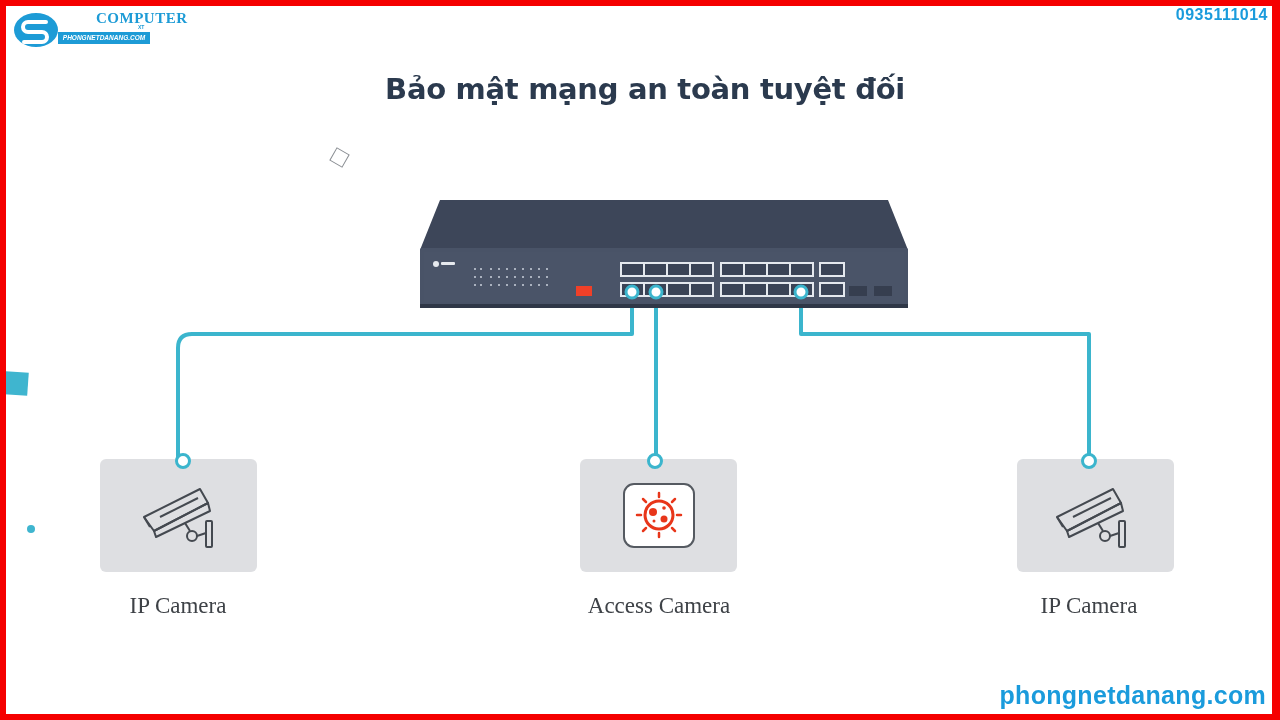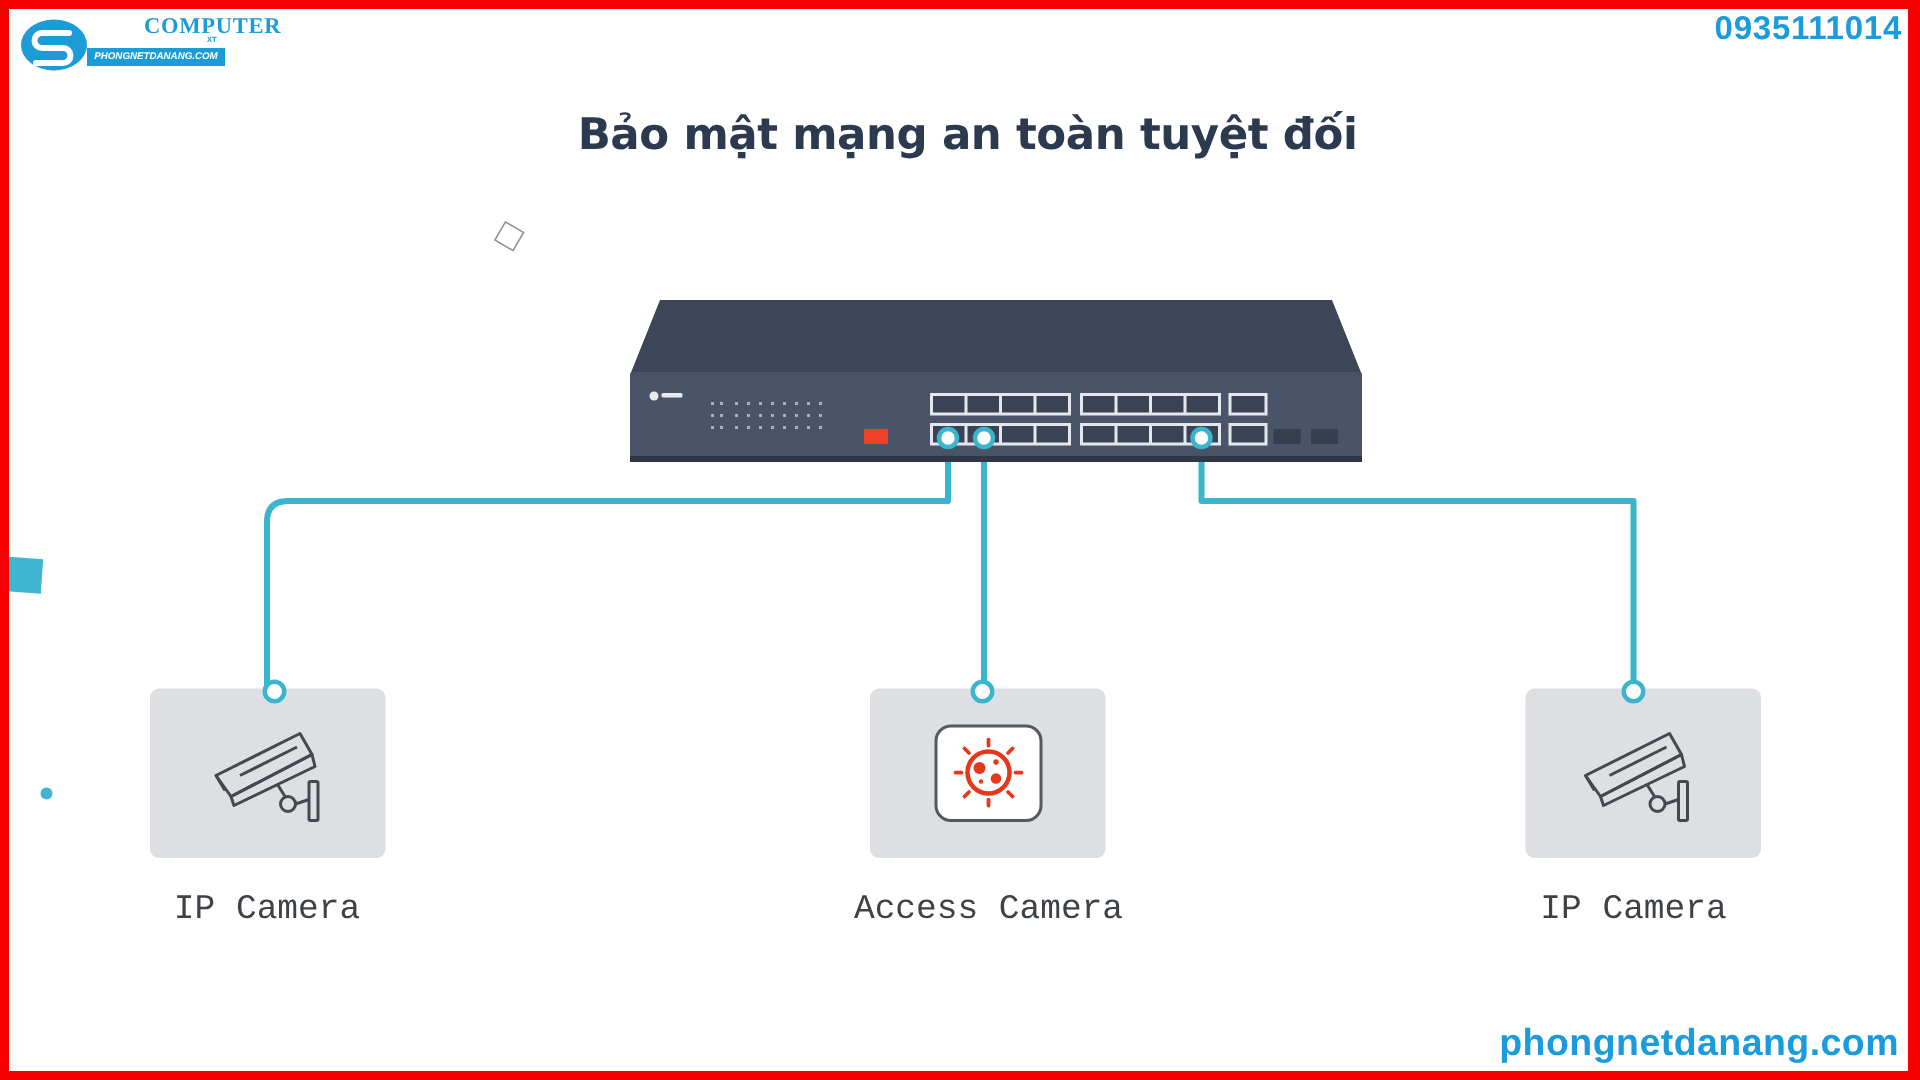--- a/index.html
+++ b/index.html
@@ -3,30 +3,30 @@
 <meta charset="utf-8">
 <style>
   * { box-sizing: border-box; margin: 0; padding: 0; }
   html, body { width: 1280px; height: 720px; overflow: hidden; background: #ffffff; }
   body { position: relative; font-family: "Liberation Sans", sans-serif; }
   .frame { position: absolute; left: 0; top: 0; width: 1280px; height: 720px; border: 6px solid #f50000; border-right-width: 8px; border-bottom-width: 6px; pointer-events: none; z-index: 50; }
   .logo { position: absolute; left: 12px; top: 8px; width: 140px; height: 44px; }
   .logo-text { position: absolute; left: 52px; top: 2px; font-family: Liberation Serif, serif; font-weight: bold; font-size: 15px; color: #1d9bd6; letter-spacing: 0.5px; margin-left: 32px; }
   .logo-sub { position: absolute; left: 46px; top: 24px; width: 92px; height: 12px; background: #1d9bd6; color: #ffffff; font-size: 6.5px; font-style: italic; font-weight: bold; line-height: 12px; text-align: center; }
   .logo-xt { position: absolute; left: 126px; top: 16px; font-size: 5px; color: #1d9bd6; font-weight: bold; }
-  .phone { position: absolute; right: 12px; top: 6px; font-weight: bold; font-size: 22px; color: #1a9bdc; letter-spacing: 0.5px; }
+  .phone { position: absolute; right: 12px; top: 6px; font-weight: bold; font-size: 16px; color: #1a9bdc; letter-spacing: 0.5px; }
   .website { position: absolute; right: 14px; bottom: 10px; font-weight: bold; font-size: 25px; color: #1a9bdc; letter-spacing: 0.3px; }
   .title { position: absolute; left: 0; width: 1290px; top: 72px; text-align: center; font-family: "DejaVu Sans", sans-serif; font-weight: bold; font-size: 29px; color: #2b3a4e; letter-spacing: -0.3px; }
   .diamond { position: absolute; left: 332px; top: 150px; width: 15px; height: 15px; border: 1.5px solid #8a8e93; transform: rotate(30deg); }
   .cyan-square { position: absolute; left: 5px; top: 372px; width: 23px; height: 23px; background: #3fb5cf; transform: rotate(4deg); }
   .cyan-dot { position: absolute; left: 27px; top: 525px; width: 8px; height: 8px; border-radius: 50%; background: #3fb5cf; }
   svg.wires { position: absolute; left: 0; top: 0; width: 1280px; height: 720px; }
   .switch { position: absolute; left: 418px; top: 198px; width: 492px; height: 114px; }
   .card { position: absolute; width: 157px; height: 113px; background: #dedfe2; border-radius: 6px; }
-  .card-label { position: absolute; width: 200px; text-align: center; font-family: Liberation Mono, monospace; font-size: 23px; color: #3e4247; }
+  .card-label { position: absolute; width: 200px; text-align: center; font-family: Liberation Serif, serif; font-size: 23px; color: #3e4247; }
 </style>
 </head>
 <body>
 
 <div class="frame"></div>
 
 <div class="logo">
   <svg width="50" height="44" viewBox="0 0 50 44">
     <ellipse cx="24" cy="22" rx="22" ry="17" fill="#1d9bd6"></ellipse>
     <path d="M34 14 H16 a5 5 0 0 0 0 10 H30 a5 5 0 0 1 0 10 H12" stroke="#ffffff" stroke-width="4" fill="none" stroke-linecap="round"></path>

